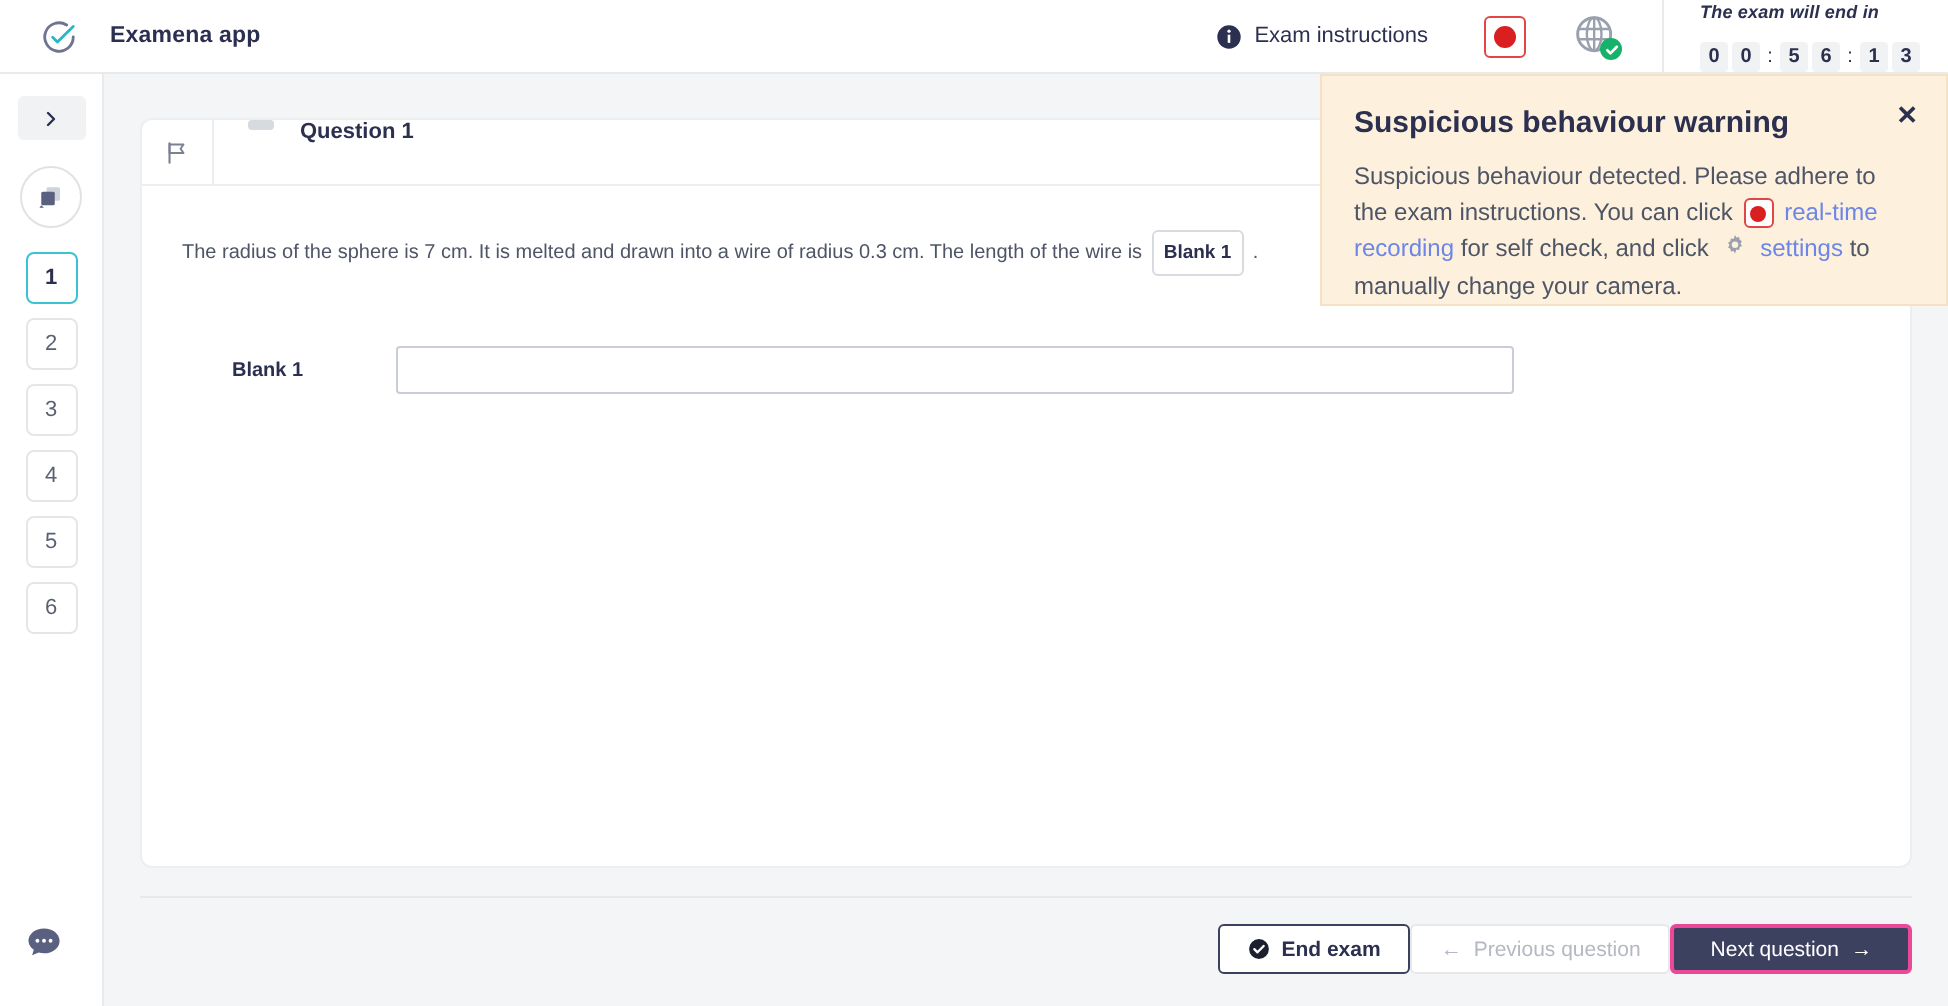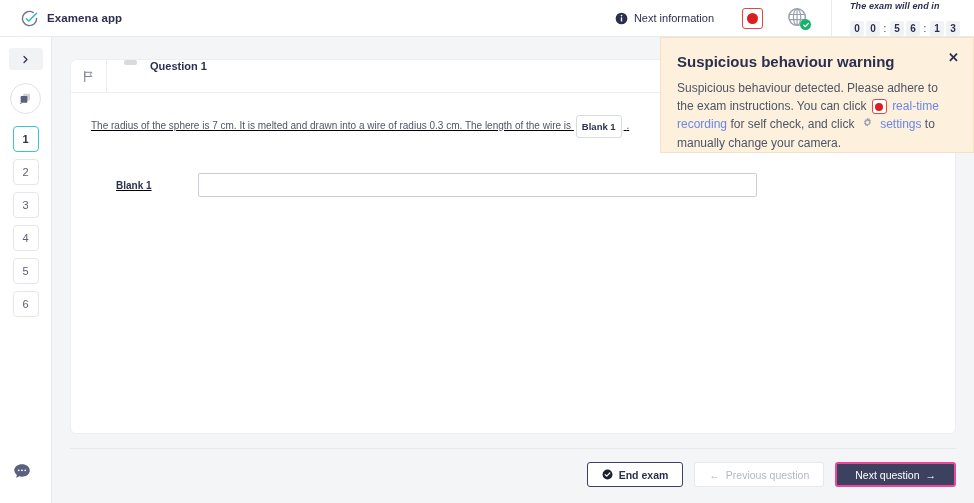--- a/index.html
+++ b/index.html
@@ -10,21 +10,21 @@
     overflow: hidden;
   }
   .app { position: relative; width: 974px; height: 503px; background: #f4f5f6; }
 
   
   .header {
     position: absolute; top: 0; left: 0; width: 974px; height: 37px;
     background: #ffffff; border-bottom: 1px solid #e9eaec;
     display: flex; align-items: center; z-index: 5;
   }
-  .brand { display: flex; align-items: center; gap: 8px; padding-left: 20px; }
+  .brand { display: flex; align-items: center; gap: 16px; padding-left: 20px; }
   .brand-logo { width: 19px; height: 19px; display: block; }
   .brand-name {
     font-size: 11.5px; font-weight: bold; color: #2c3050; letter-spacing: .1px;
   }
   .header-right {
     margin-left: auto; display: flex; align-items: center; height: 37px;
   }
   .exam-info {
     display: flex; align-items: center; gap: 6px; cursor: pointer;
     padding: 0 6px;
@@ -111,21 +111,21 @@
     width: 36px; height: 33px; border-right: 1px solid #eceef0;
     display: flex; align-items: center; justify-content: center; cursor: pointer;
   }
   .score-badge {
     width: 13px; height: 5px; border-radius: 2px; background: #d7dade;
     margin-left: 17px;
   }
   .q-title {
     margin-left: 13px; font-size: 11px; font-weight: bold; color: #2c3050;
   }
-  .q-body { padding: 22px 20px 0 20px; text-decoration: underline; }
+  .q-body { padding: 22px 20px 0 20px; }
   .q-text {
     font-size: 10px; line-height: 19px; color: #4d5566; max-width: 600px;
   }
   .blank-chip {
     display: inline-block; border: 1px solid #d7dbe0; border-radius: 3px;
     padding: 1px 5px; font-size: 9.5px; font-weight: bold; color: #2c3050;
     background: #fff; margin: 0 2px; vertical-align: middle;
   }
   .answer-row {
     display: flex; align-items: center; margin-top: 35px; padding-left: 25px;
@@ -137,21 +137,21 @@
     width: 559px; height: 24px; border: 1px solid #c9ced6; border-radius: 2px;
     background: #fff; font-size: 10px; color: #2c3050;
     padding: 0 8px; font-family: "Liberation Sans", sans-serif; outline: none;
   }
   .footer-divider {
     position: absolute; left: 18px; right: 18px; top: 411px; height: 1px;
     background: #e6e8ea;
   }
   .footer {
     position: absolute; right: 18px; top: 425px;
-    display: flex; gap: 11px;
+    display: flex; 
   }
   .btn {
     height: 25px; border-radius: 3px; font-size: 10.5px;
     display: flex; align-items: center; justify-content: center; gap: 6px;
     padding: 0 14px; cursor: pointer; font-family: "Liberation Sans", sans-serif;
   }
   .btn-end { border: 1px solid #3d4160; background: #fff; color: #2c3050; font-weight: 600; }
   .btn-prev {
     border: 1px solid #e6e8ea; background: #fff; color: #b3b8c2;
     cursor: default;
@@ -198,21 +198,21 @@
       <span class="brand-name">Examena app</span>
     </div>
 
     <div class="header-right">
       <div class="exam-info">
         <svg class="info-icon" viewBox="0 0 16 16">
           <circle cx="8" cy="8" r="7.2" fill="#2c3050"></circle>
           <rect x="7.2" y="6.6" width="1.6" height="5" fill="#fff"></rect>
           <circle cx="8" cy="4.4" r="1" fill="#fff"></circle>
         </svg>
-        <span class="exam-info-label">Next information</span>
+        <span class="exam-info-label">Exam instructions</span>
       </div>
 
       <div class="rec-btn">
         <span class="rec-dot"></span>
       </div>
 
       <div class="cam-btn">
         <svg width="22" height="22" viewBox="0 0 24 24">
           <circle cx="11" cy="11" r="9" fill="none" stroke="#9aa0ae" stroke-width="1.6"></circle>
           <ellipse cx="11" cy="11" rx="4" ry="9" fill="none" stroke="#9aa0ae" stroke-width="1.3"></ellipse>

